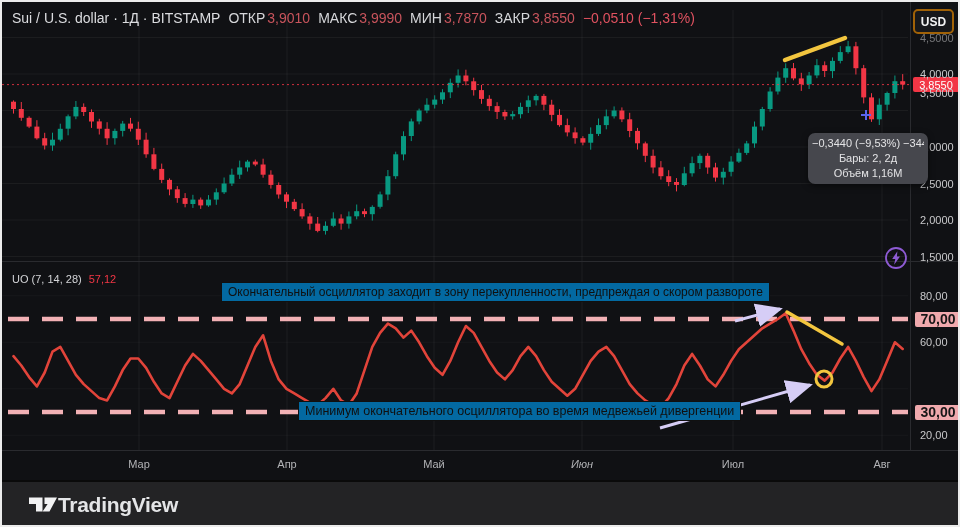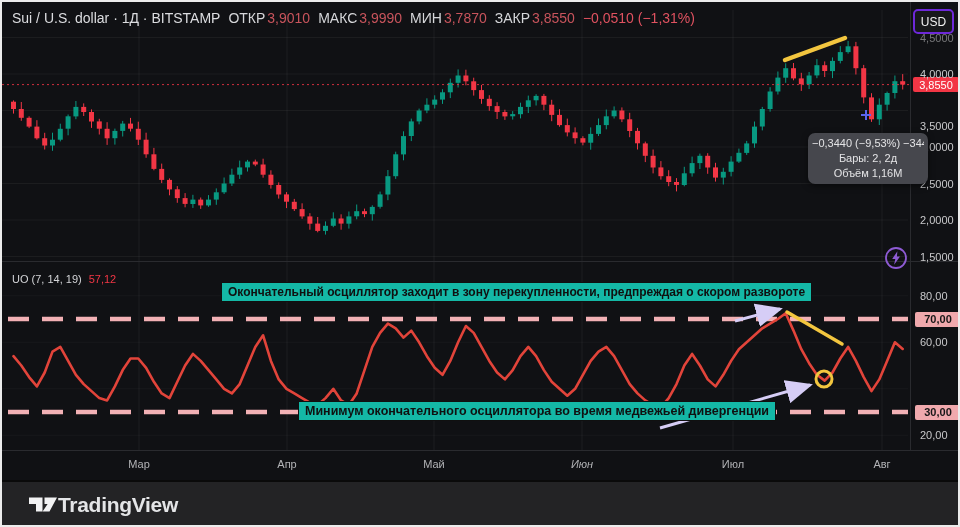--- a/index.html
+++ b/index.html
@@ -8,43 +8,43 @@
        -webkit-font-smoothing:antialiased;}
   .abs{position:absolute;}
   
   #hdr{left:10px;top:8px;height:16px;display:flex;align-items:center;gap:8px;
        font-size:14px;color:#dcdde0;white-space:nowrap;}
   .ohlc{display:flex;gap:2px;}
   .ohlc .lbl{color:#d6d7da;}
   .ohlc .val{color:#c8545c;}
   #hdr .chg{color:#e05260;}
   
-  #usdbtn{left:911px;top:7px;width:41px;height:25px;background:#17181b;border:2px solid #6d28d9;
-          border-radius:5px;color:#f2f2f2;font-weight:normal;font-size:12px;display:flex;
+  #usdbtn{left:911px;top:7px;width:41px;height:25px;background:#17181b;border:2px solid #a16207;
+          border-radius:5px;color:#f2f2f2;font-weight:bold;font-size:12px;display:flex;
           align-items:center;justify-content:center;box-sizing:border-box;cursor:pointer;}
   
   #price-axis{left:908px;top:0;width:50px;height:448px;border-left:1px solid #2a2b2f;}
   .axis-label{position:absolute;left:9px;font-size:11px;color:#c9c9cb;}
   .axis-label.dim{opacity:.55;}
   .tagpink{position:absolute;left:4px;width:46px;height:15px;background:#f0a9ad;color:#161616;
-           font-size:11px;font-weight:bold;display:flex;align-items:center;justify-content:center;
+           font-size:14px;font-weight:bold;display:flex;align-items:center;justify-content:center;
            border-radius:2px;}
   #last-price-tag{position:absolute;left:2px;width:46px;height:15px;background:#f23645;color:#fff;
            font-size:11px;display:flex;align-items:center;justify-content:center;border-radius:2px;}
   
   #uo-lbl{left:10px;top:271px;font-size:11px;color:#d3d4d7;display:flex;gap:7px;}
   #uo-lbl .v{color:#f23645;}
   
   #tooltip{left:806px;top:131px;width:112px;background:#46474d;border-radius:7px;
            box-shadow:0 2px 6px rgba(0,0,0,.5);padding:3px 4px;color:#e3e3e5;font-size:11px;
            line-height:15px;text-align:center;}
   #tooltip div{white-space:nowrap;overflow:hidden;}
   
-  .callout{position:absolute;background:#14b8a6;border:1.5px solid #101010;color:#101010;
-           font-weight:bold;font-size:12px;padding:2px 6px;white-space:nowrap;cursor:pointer;}
+  .callout{position:absolute;background:#0369a1;border:1.5px solid #101010;color:#101010;
+           font-weight:normal;font-size:12px;padding:2px 6px;white-space:nowrap;cursor:pointer;}
   #ann1{left:219px;top:280px;}
   #ann2{left:296px;top:399px;font-size:12.5px;}
   
   #time-axis{left:0;top:448px;width:960px;height:30px;border-top:1px solid #2a2b2f;}
   .month{position:absolute;top:7px;transform:translateX(-50%);font-size:11px;color:#b2b3b6;}
   
   #boost{left:882px;top:244px;width:24px;height:24px;cursor:pointer;}
   
   #footer{left:0;top:478px;width:956px;height:45px;background:#232325;border-top:2px solid #0a0a0a;
           display:flex;align-items:center;padding-left:26px;}
@@ -342,35 +342,35 @@
     </span>
     <span class="chg">−0,0510 (−1,31%)</span>
   </div>
 
   <div id="usdbtn" class="abs">USD</div>
 
   <div id="price-axis" class="abs">
     <div id="last-price-tag" style="top: 75.085px;">3,8550</div>
   <div class="axis-label dim" style="top: 29.5px;">4,5000</div>
       <div class="axis-label" style="top: 66px;">4,0000</div>
-      <div class="axis-label" style="top: 118px;">3,5000</div>
+      <div class="axis-label" style="top: 85px;">3,5000</div>
       <div class="axis-label" style="top: 139px;">3,0000</div>
       <div class="axis-label" style="top: 175.5px;">2,5000</div>
       <div class="axis-label" style="top: 212px;">2,0000</div>
       <div class="axis-label" style="top: 248.5px;">1,5000</div>
       <div class="axis-label" style="top: 287.75px;">80,00</div>
       <div class="tagpink" style="top: 309.5px;">70,00</div>
       <div class="axis-label" style="top: 334.25px;">60,00</div>
       <div class="axis-label" style="top: 403px;">40,00</div>
       <div class="tagpink" style="top: 402.5px;">30,00</div>
       <div class="axis-label" style="top: 427.25px;">20,00</div>
     </div>
 
   <div id="uo-lbl" class="abs">
-    <span>UO (7, 14, 19)</span>
+    <span>UO (7, 14, 28)</span>
     <span class="v">57,12</span>
   </div>
 
   <div id="tooltip" class="abs">
     <div>−0,3440 (−9,53%) −344</div>
     <div>Бары: 2, 2д</div>
     <div>Объём 1,16М</div>
   </div>
 
   <div id="ann1" class="callout">Окончательный осциллятор заходит в зону перекупленности, предпреждая о скором развороте</div>

